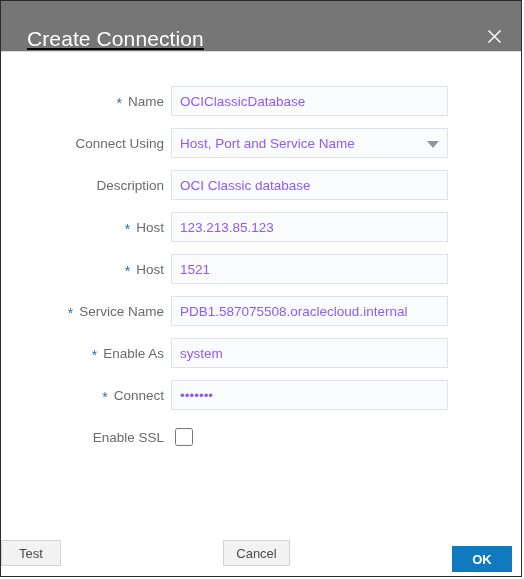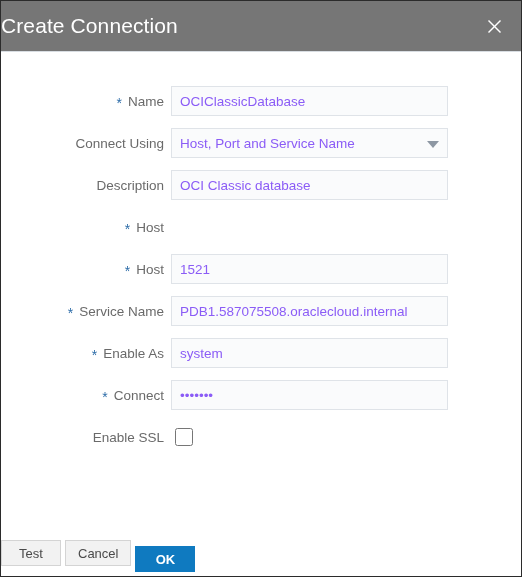--- a/index.html
+++ b/index.html
@@ -26,23 +26,24 @@
     flex-direction: column;
     overflow: hidden;
   }
   
   .titlebar {
     height: 51px;
     min-height: 51px;
     background: #767676;
     border-bottom: 1px solid #d8dde2;
     display: flex;
-    align-items: center;
-    padding: 0 10px 0 0;
-    box-sizing: border-box;
+    align-items: flex-end;
+    padding: 0 10px 0 26px;
+    box-sizing: border-box;
+    text-decoration: underline;
   }
   .title-text {
     flex: 1;
     color: #ffffff;
     font-size: 21px;
     font-weight: 300;
     letter-spacing: 0.1px;
     line-height: 1;
     padding-bottom: 2px;
     white-space: nowrap;
@@ -137,23 +138,23 @@
     background: #fbfcfd;
     cursor: pointer;
     display: block;
   }
   
   .footer {
     height: 46px;
     min-height: 46px;
     display: flex;
     align-items: center;
-    justify-content: flex-start;
+    justify-content: space-between;
     padding-right: 9px;
-    gap: 4px;
+    gap: 22px;
     background: #ffffff;
   }
   .btn {
     height: 26px;
     min-width: 60px;
     padding: 0 12px;
     box-sizing: border-box;
     font-family: "Liberation Sans", sans-serif;
     font-size: 13px;
     border-radius: 0;
@@ -208,20 +209,21 @@
         <div class="label-cell">
           <span>Description</span>
         </div>
         <div class="field-cell"><input type="text" class="txt" value="OCI Classic database" style=""></div>
       </div>
       <div class="row">
         <div class="label-cell">
           <span class="req">*</span>
           <span>Host</span>
         </div>
+        <div class="field-cell"><input type="text" class="txt" value="123.213.85.123" style=""></div>
       </div>
       <div class="row">
         <div class="label-cell">
           <span class="req">*</span>
           <span>Host</span>
         </div>
         <div class="field-cell"><input type="text" class="txt" value="1521" style=""></div>
       </div>
       <div class="row">
         <div class="label-cell">

